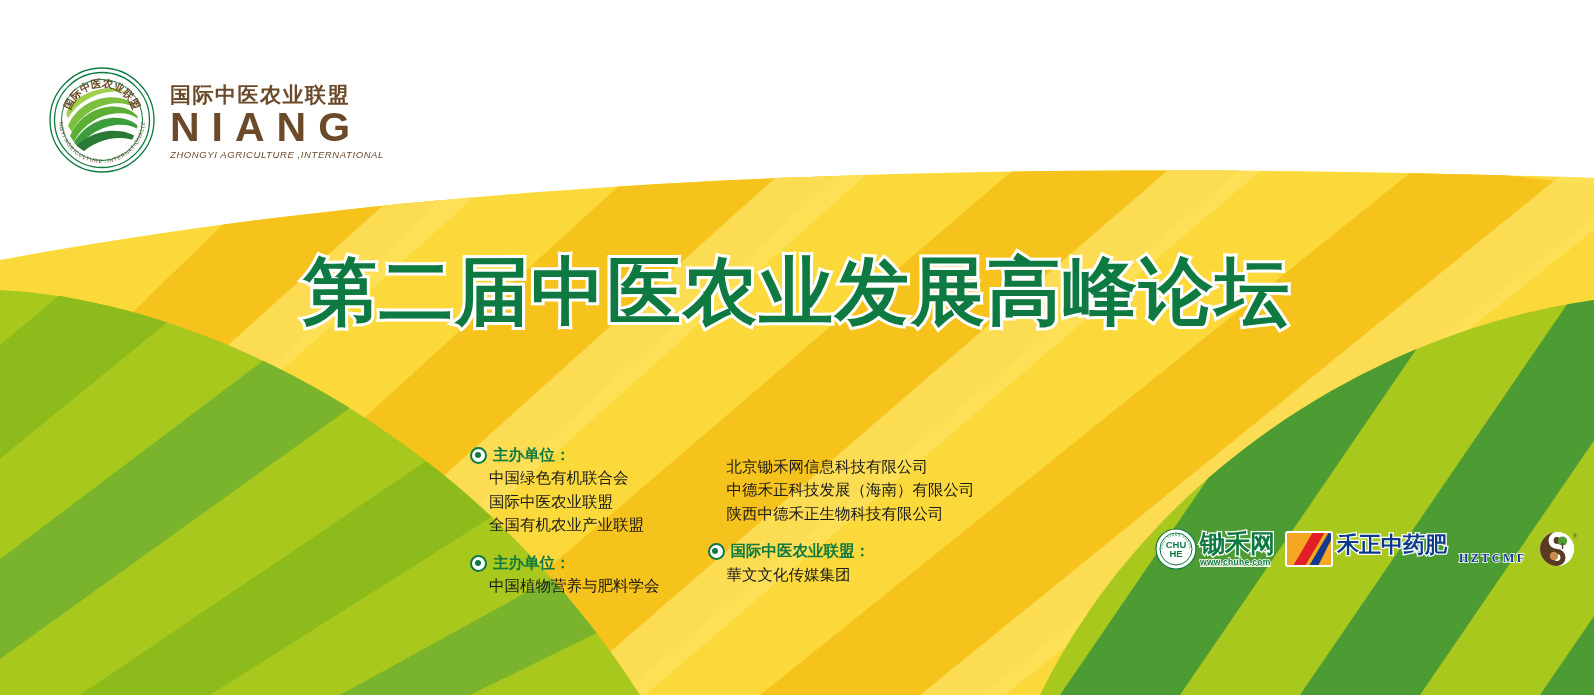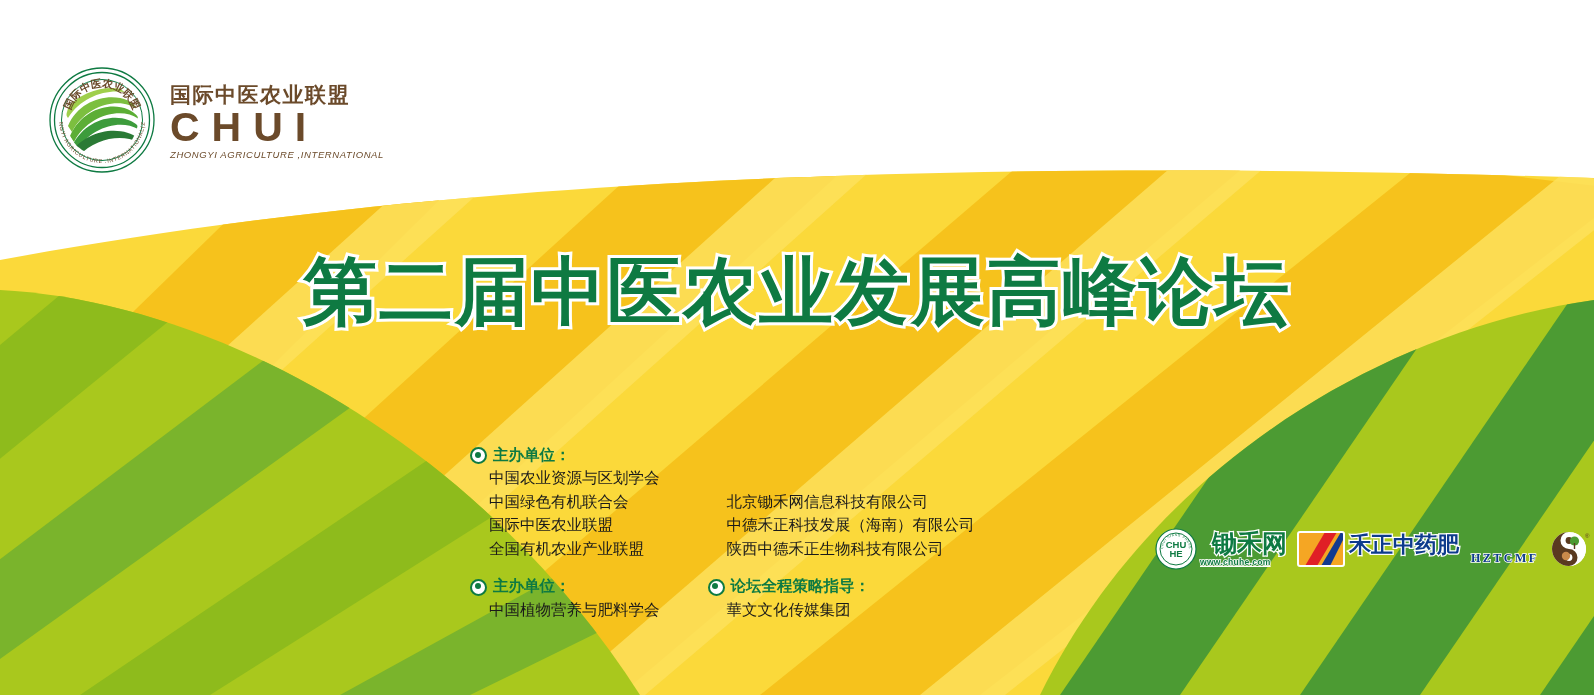--- a/index.html
+++ b/index.html
@@ -57,21 +57,21 @@
     paint-order:stroke fill;
     text-shadow:
        2px 2px 0 rgba(255,255,255,.9),
       -2px 2px 0 rgba(255,255,255,.9);
     white-space:nowrap;
   }
 
   
   .credits{
     position:absolute;left:470px;top:444px;z-index:5;
-    display:flex;gap:48px;align-items:flex-end;
+    display:flex;gap:48px;align-items:center;
   }
   .col{display:flex;flex-direction:column;}
   .cgroup{margin-bottom:14px;}
   .cgroup:last-child{margin-bottom:0;}
   .chead{
     display:flex;align-items:center;gap:6px;
     font-family:"DejaVu Sans","Liberation Sans",sans-serif;
     font-weight:bold;font-size:15.5px;color:#0e7a42;
     line-height:1.5;white-space:nowrap;
   }
@@ -95,21 +95,21 @@
     position:absolute;left:1155px;top:528px;z-index:5;
     display:flex;align-items:center;gap:10px;
   }
   .sp{display:flex;align-items:center;}
 
   
   .chuhe-mark{width:42px;height:42px;flex:0 0 auto;}
   .chuhe-txt{display:flex;flex-direction:column;line-height:1;margin-left:3px;}
   .chuhe-cn{font-family:"DejaVu Sans","Liberation Sans",sans-serif;
     font-size:25px;font-weight:bold;color:#0e7a42;letter-spacing:0px;
-    -webkit-text-stroke:2.5px #fff;paint-order:stroke fill;margin-left:12px;}
+    -webkit-text-stroke:2.5px #fff;paint-order:stroke fill;}
   .chuhe-url{font-family:"Liberation Sans",sans-serif;font-size:8.5px;
     font-weight:bold;color:#0e7a42;letter-spacing:.3px;margin-top:2px;
     -webkit-text-stroke:1.5px #fff;paint-order:stroke fill;text-decoration:underline;}
 
   
   .hz-mark{width:48px;height:40px;flex:0 0 auto;}
   .hz-txt{display:flex;line-height:1;margin-left:4px;}
   .hz-cn{font-family:"DejaVu Sans","Liberation Sans",sans-serif;
     font-size:22px;font-weight:bold;color:#0d3b8c;letter-spacing:0px;
     -webkit-text-stroke:2.5px #fff;paint-order:stroke fill;position:relative;}
@@ -215,38 +215,37 @@
           <textPath href="#arcTop" startOffset="50%" text-anchor="middle" side="left">国际中医农业联盟</textPath>
         </text>
         <text font-family="Liberation Sans, sans-serif" font-size="5.6" fill="#6b4a2a" letter-spacing="0.7">
           <textPath href="#arcBot" startOffset="50%" text-anchor="middle">ZHONGYI  AGRICULTURE  .INTERNATIONAL(ZYAI)</textPath>
         </text>
       </svg>
     </div>
 
     <div class="logo-words">
       <div class="logo-cn">国际中医农业联盟</div>
-      <div class="logo-zyai">CHUI</div>
+      <div class="logo-zyai">NIANG</div>
       <div class="logo-en">ZHONGYI  AGRICULTURE  ,INTERNATIONAL</div>
     </div>
   </div>
 
   <div class="title-wrap">
     <div class="title-line">第二届中医农业发展高峰论坛</div>
   </div>
 
   <div class="credits">
 
     <div class="col">
       <div class="cgroup">
         <div class="chead">
           <span class="bullet"></span>
           <span>主办单位：</span>
         </div>
-        <div class="citem">中国农业资源与区划学会</div>
         <div class="citem">中国绿色有机联合会</div>
         <div class="citem">国际中医农业联盟</div>
         <div class="citem">全国有机农业产业联盟</div>
       </div>
       <div class="cgroup">
         <div class="chead">
           <span class="bullet"></span>
           <span>主办单位：</span>
         </div>
         <div class="citem">中国植物营养与肥料学会</div>
@@ -255,21 +254,21 @@
 
     <div class="col">
       <div class="cgroup">
         <div class="citem">北京锄禾网信息科技有限公司</div>
         <div class="citem">中德禾正科技发展（海南）有限公司</div>
         <div class="citem">陕西中德禾正生物科技有限公司</div>
       </div>
       <div class="cgroup">
         <div class="chead">
           <span class="bullet"></span>
-          <span>论坛全程策略指导：</span>
+          <span>国际中医农业联盟：</span>
         </div>
         <div class="citem">華文文化传媒集团</div>
       </div>
     </div>
 
   </div>
 
   <div class="sponsors">
 
     <div class="sp">

